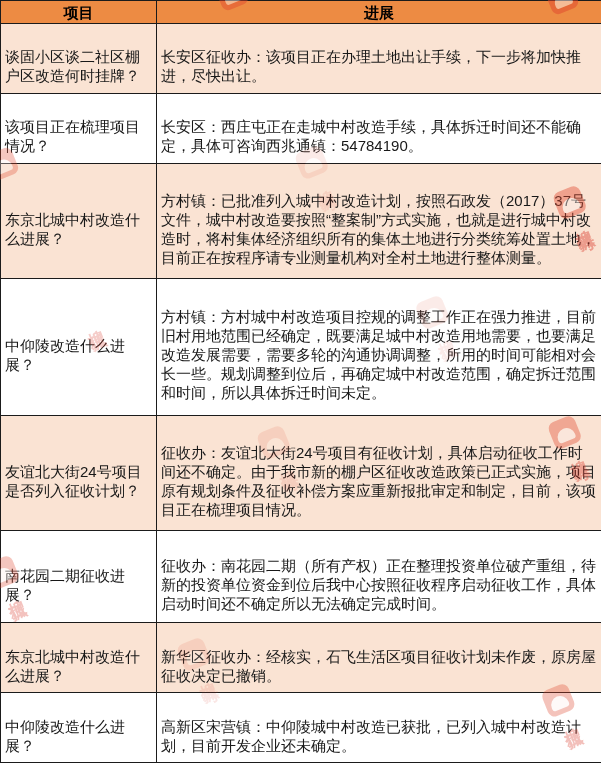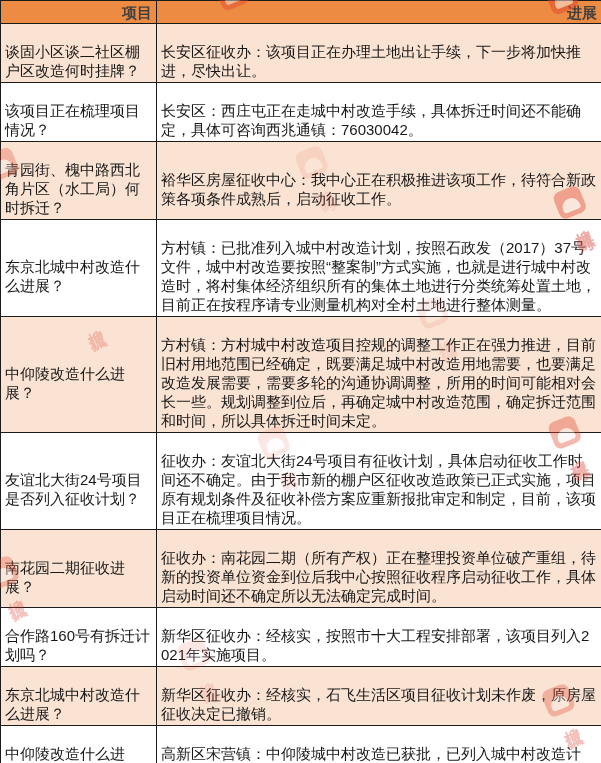--- a/index.html
+++ b/index.html
@@ -28,23 +28,23 @@
   table.qa col.c-progress { width: 445px; }
   table.qa th, table.qa td {
     border: 1px solid #1b1b1b;
     padding: 18px 4px 2px 4px;
     vertical-align: middle;
     word-break: break-all;
     overflow: hidden;
   }
   table.qa thead th {
     background: #ED8B43;
-    text-align: right;
+    text-align: center;
     font-weight: bold;
-    color: #404040;
+    color: #000000;
     height: 20px;
     padding: 1px 4px;
   }
   table.qa tbody tr:nth-child(odd) td { background: #FAE3D3; }
   table.qa tbody tr:nth-child(even) td { background: #FFFFFF; }
 
   
   .wm {
     position: absolute;
     inset: 0;
@@ -115,47 +115,39 @@
         <th>进展</th>
       </tr>
     </thead>
     <tbody>
       <tr>
         <td>谈固小区谈二社区棚户区改造何时挂牌？</td>
         <td>长安区征收办：该项目正在办理土地出让手续，下一步将加快推进，尽快出让。</td>
       </tr>
       <tr>
         <td>该项目正在梳理项目情况？</td>
-        <td>长安区：西庄屯正在走城中村改造手续，具体拆迁时间还不能确定，具体可咨询西兆通镇：76030042。</td>
-      </tr>
-      <tr>
-        <td>青园街、槐中路西北角片区（水工局）何时拆迁？</td>
-        <td>裕华区房屋征收中心：我中心正在积极推进该项工作，待符合新政策各项条件成熟后，启动征收工作。</td>
+        <td>长安区：西庄屯正在走城中村改造手续，具体拆迁时间还不能确定，具体可咨询西兆通镇：54784190。</td>
       </tr>
       <tr>
         <td>东京北城中村改造什么进展？</td>
         <td>方村镇：已批准列入城中村改造计划，按照石政发（2017）37号文件，城中村改造要按照“整案制”方式实施，也就是进行城中村改造时，将村集体经济组织所有的集体土地进行分类统筹处置土地，目前正在按程序请专业测量机构对全村土地进行整体测量。</td>
       </tr>
       <tr>
         <td>中仰陵改造什么进展？</td>
         <td>方村镇：方村城中村改造项目控规的调整工作正在强力推进，目前旧村用地范围已经确定，既要满足城中村改造用地需要，也要满足改造发展需要，需要多轮的沟通协调调整，所用的时间可能相对会长一些。规划调整到位后，再确定城中村改造范围，确定拆迁范围和时间，所以具体拆迁时间未定。</td>
       </tr>
       <tr>
         <td>友谊北大街24号项目是否列入征收计划？</td>
         <td>征收办：友谊北大街24号项目有征收计划，具体启动征收工作时间还不确定。由于我市新的棚户区征收改造政策已正式实施，项目原有规划条件及征收补偿方案应重新报批审定和制定，目前，该项目正在梳理项目情况。</td>
       </tr>
       <tr>
         <td>南花园二期征收进展？</td>
         <td>征收办：南花园二期（所有产权）正在整理投资单位破产重组，待新的投资单位资金到位后我中心按照征收程序启动征收工作，具体启动时间还不确定所以无法确定完成时间。</td>
       </tr>
       <tr>
-        <td>合作路160号有拆迁计划吗？</td>
-        <td>新华区征收办：经核实，按照市十大工程安排部署，该项目列入2021年实施项目。</td>
-      </tr>
-      <tr>
         <td>东京北城中村改造什么进展？</td>
         <td>新华区征收办：经核实，石飞生活区项目征收计划未作废，原房屋征收决定已撤销。</td>
       </tr>
       <tr>
         <td>中仰陵改造什么进展？</td>
         <td>高新区宋营镇：中仰陵城中村改造已获批，已列入城中村改造计划，目前开发企业还未确定。</td>
       </tr>
 
     </tbody>
   </table>

